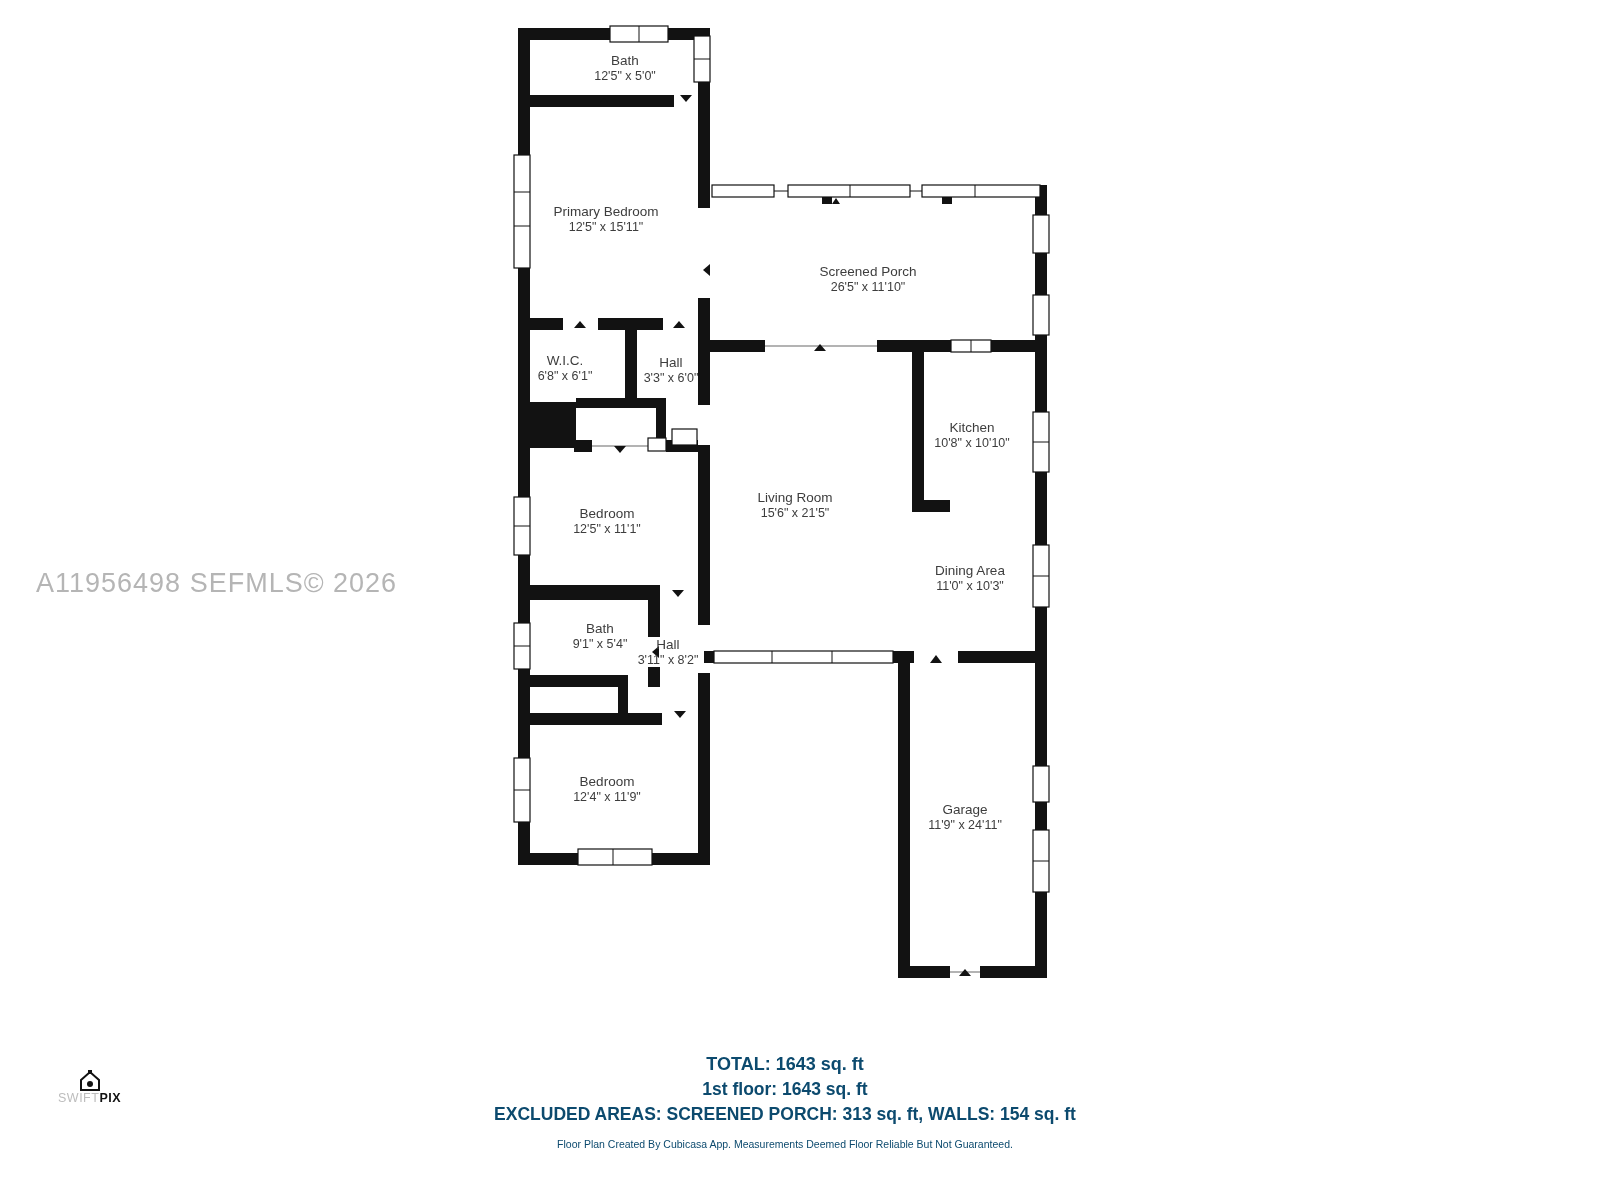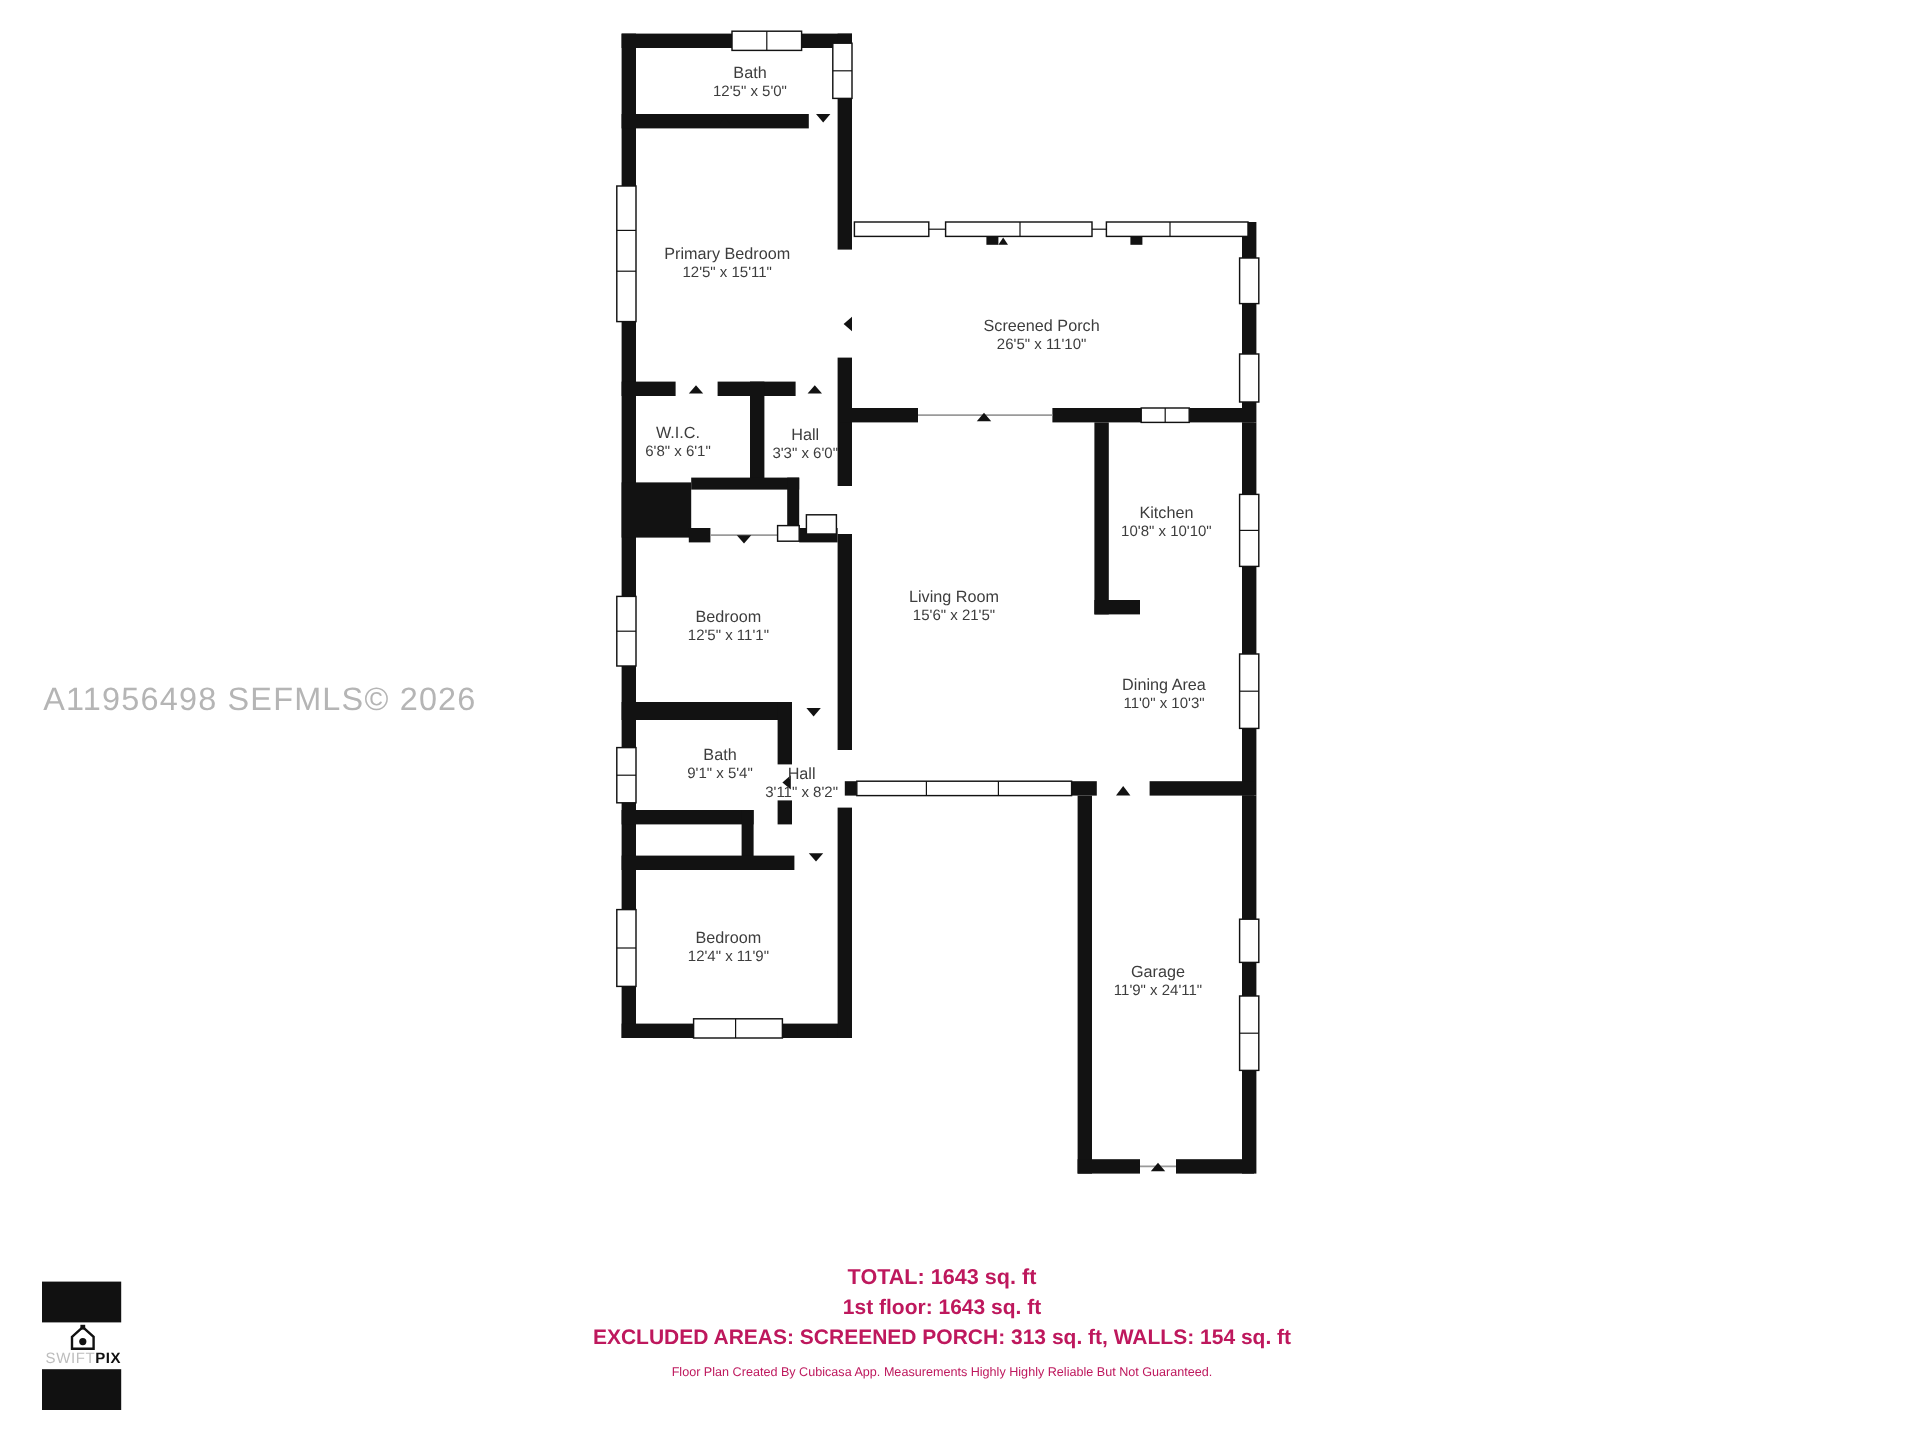--- a/index.html
+++ b/index.html
@@ -7,25 +7,25 @@
   #plan{position:absolute;left:0;top:0;}
   .rn{font-size:13.5px;fill:#3d3d3d;text-anchor:middle;font-family:"Liberation Sans",sans-serif;}
   .rd{font-size:12.5px;fill:#3d3d3d;text-anchor:middle;font-family:"Liberation Sans",sans-serif;}
   .wall{fill:#121212;}
   .win{fill:#ffffff;stroke:#121212;stroke-width:1.2;}
   .wl{stroke:#121212;stroke-width:1;}
   .thinline{stroke:#9a9a9a;stroke-width:1.5;}
   .leaf{fill:#ffffff;stroke:#121212;stroke-width:1.2;}
   .mark{fill:#121212;}
   #watermark{position:absolute;left:8px;top:568px;font-size:27px;color:#b5b5b5;letter-spacing:1px;margin-left:28px;}
-  #summary{position:absolute;left:0;top:1054px;width:1570px;text-align:center;color:#be185d;}
+  #summary{position:absolute;left:0;top:1054px;width:1570px;text-align:center;color:#0c4a6e;}
   #summary .total{font-size:18px;font-weight:bold;}
   #summary .line{font-size:17.5px;margin-top:4px;font-weight:bold;}
   #summary .disclaimer{font-size:10.5px;margin-top:13px;}
-  #logo{position:absolute;left:35px;top:1068px;width:66px;display:flex;flex-direction:column;align-items:flex-end;}
+  #logo{position:absolute;left:35px;top:1068px;width:66px;display:flex;flex-direction:row;align-items:center;gap:23px;}
   .logo-box{width:66px;height:34px;background:#111;}
   .logo-mid{display:flex;flex-direction:column;align-items:center;padding:1px 0 2px;}
   .logo-text{font-size:12.5px;letter-spacing:.5px;line-height:13px;white-space:nowrap;}
   .logo-text .lt{color:#bdbdbd;}
   .logo-text .bd{color:#111;font-weight:bold;}
 </style>
 </head>
 <body>
 
 <svg id="plan" width="1600" height="1200" viewBox="0 0 1600 1200" xmlns="http://www.w3.org/2000/svg">
@@ -207,21 +207,21 @@
     <text class="rd" x="965" y="829">11'9" x 24'11"</text>
   </g>
 </svg>
 
 <div id="watermark">A11956498  SEFMLS© 2026</div>
 
 <div id="summary">
   <div class="total">TOTAL: 1643 sq. ft</div>
   <div class="line">1st floor: 1643 sq. ft</div>
   <div class="line">EXCLUDED AREAS: SCREENED PORCH: 313 sq. ft, WALLS: 154 sq. ft</div>
-  <div class="disclaimer">Floor Plan Created By Cubicasa App. Measurements Highly Highly Reliable But Not Guaranteed.</div>
+  <div class="disclaimer">Floor Plan Created By Cubicasa App. Measurements Deemed Floor Reliable But Not Guaranteed.</div>
 </div>
 
 <div id="logo">
   <div class="logo-box"></div>
   <div class="logo-mid">
     <svg width="26" height="23" viewBox="0 0 26 23">
       <path d="M4 11 L13 3 L22 11 V21 H4 Z" fill="none" stroke="#111" stroke-width="2"></path>
       <rect x="11" y="1" width="4" height="4" fill="#111"></rect>
       <circle cx="13" cy="15" r="3" fill="#111"></circle>
     </svg>

